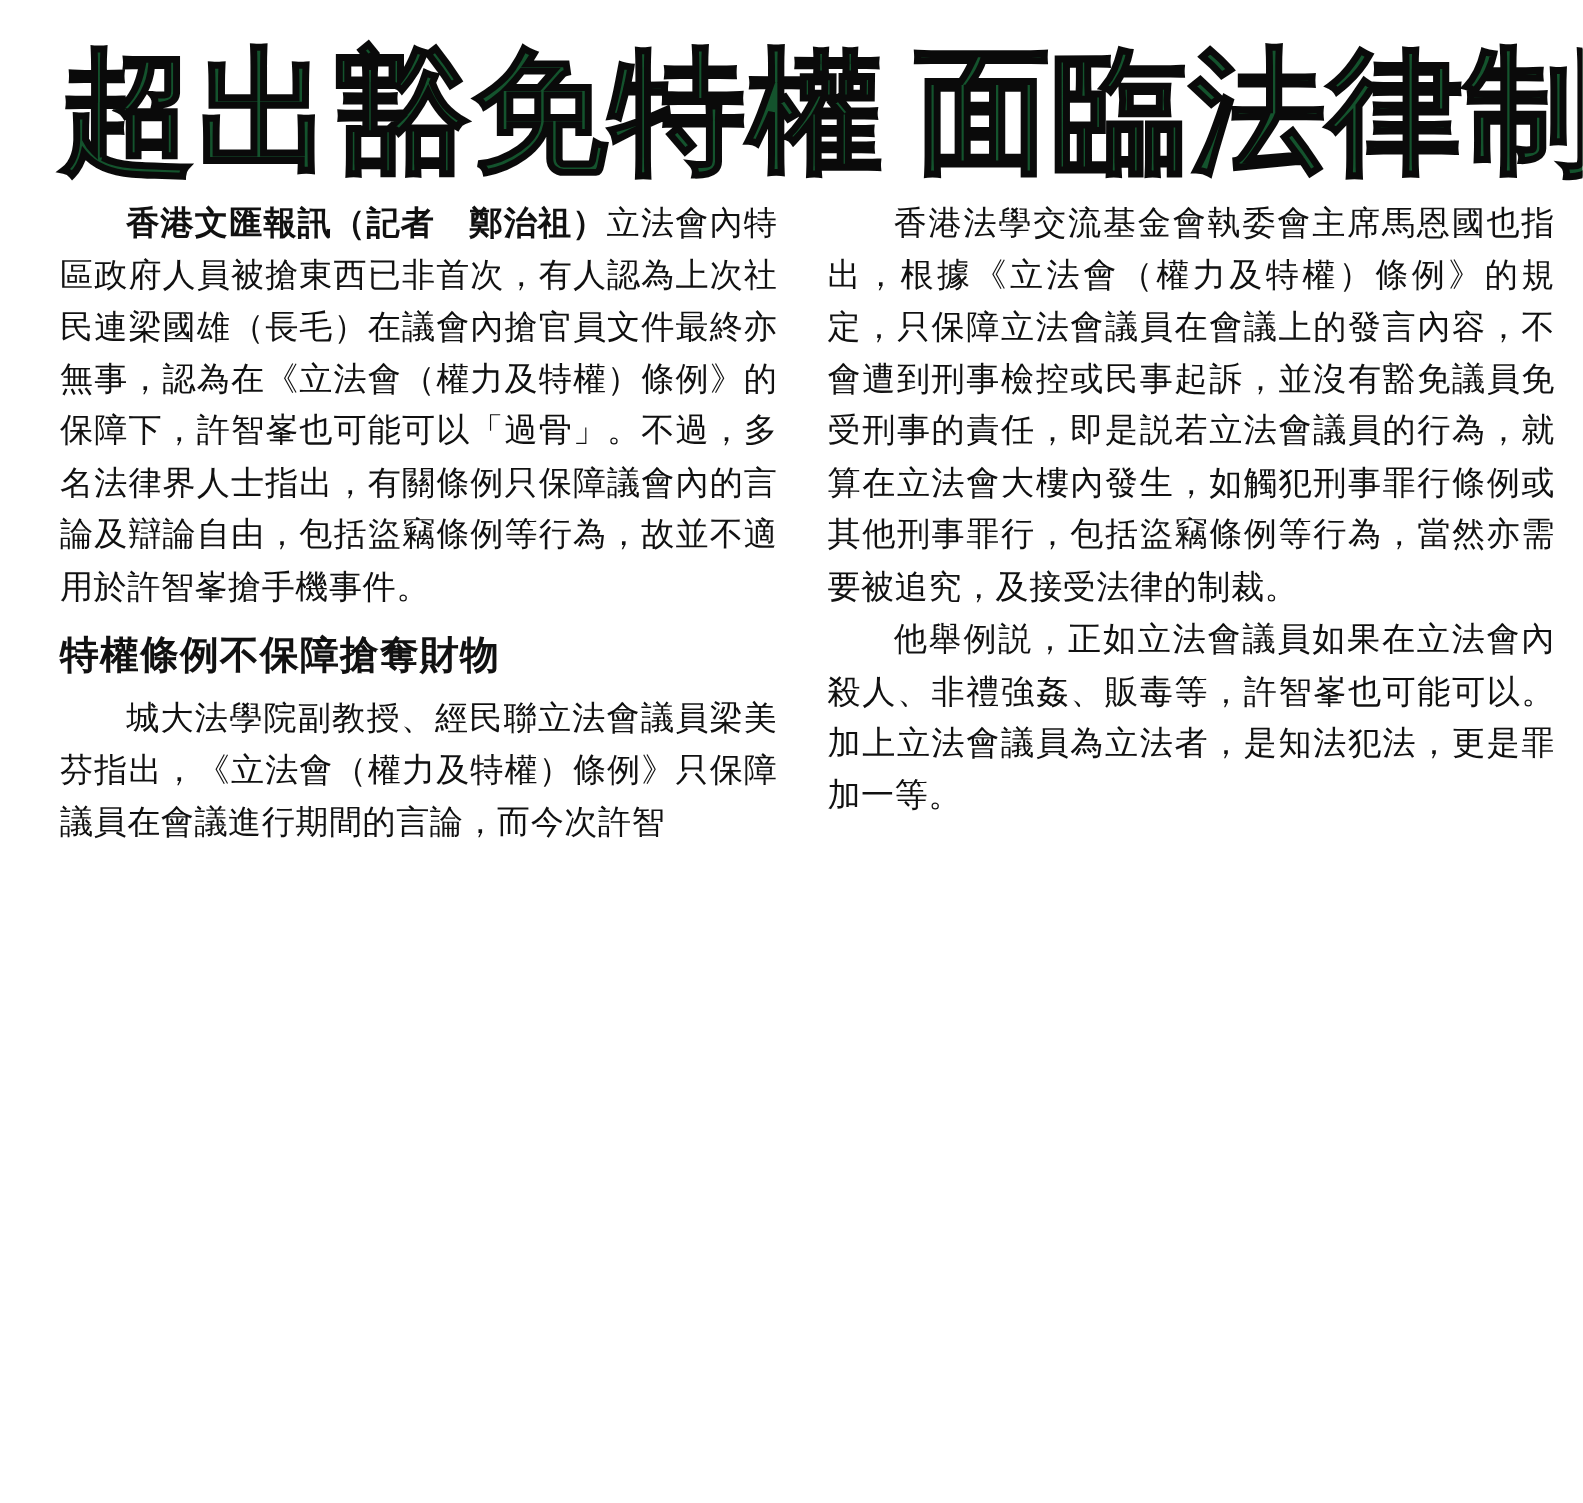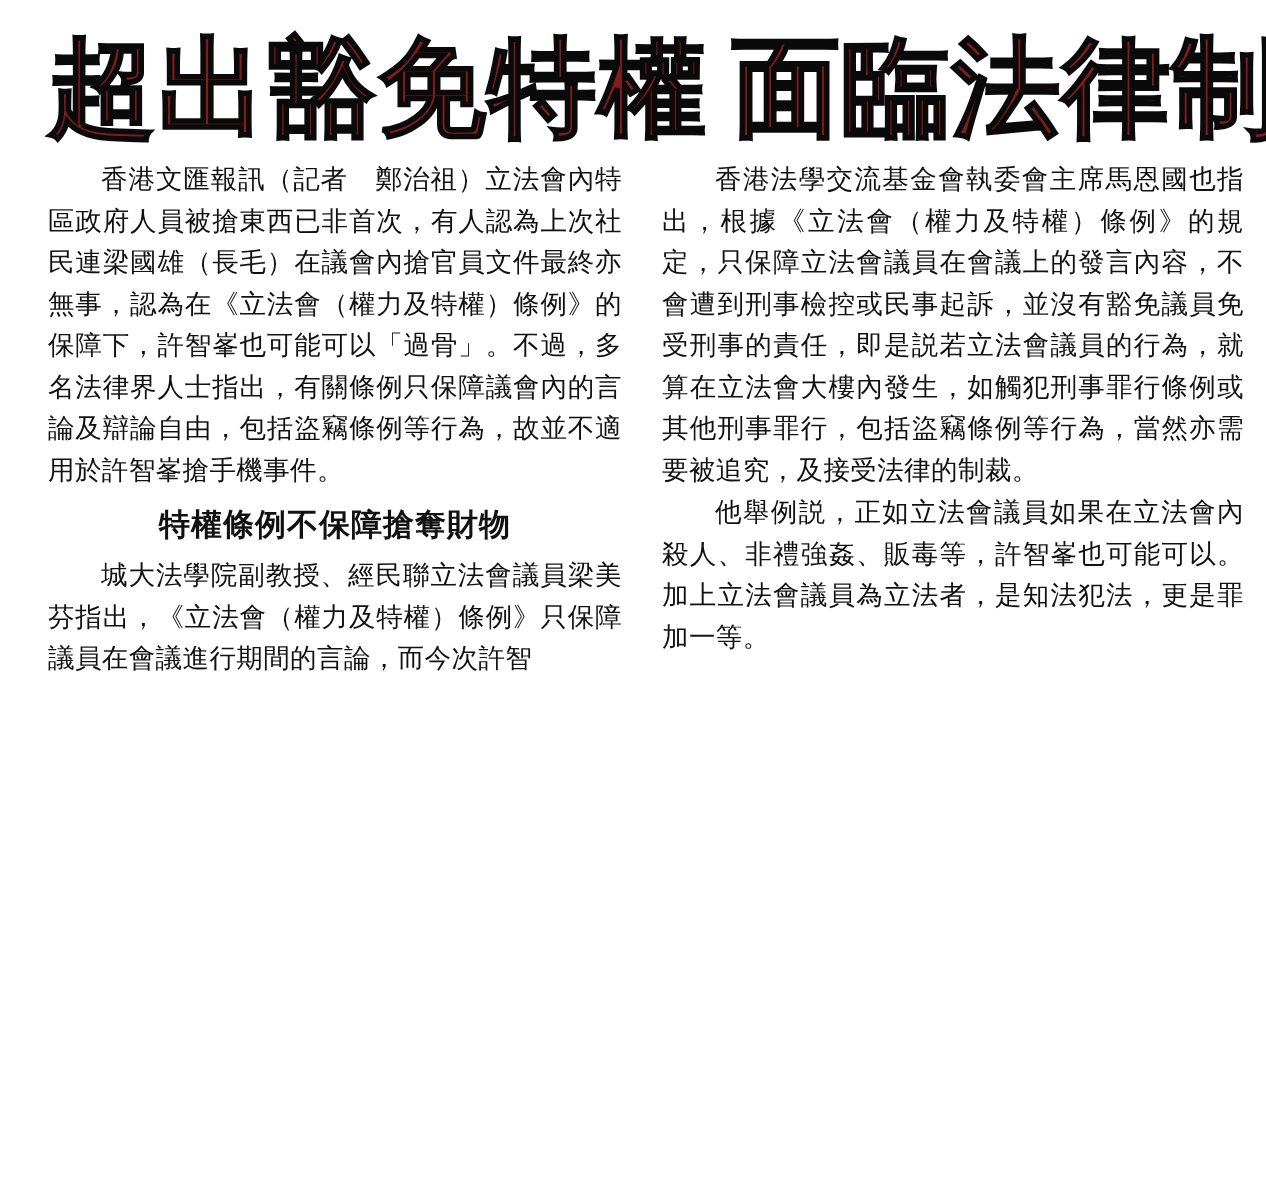--- a/index.html
+++ b/index.html
@@ -22,26 +22,26 @@
     padding: 0;
   }
   .headline {
     display: flex;
     justify-content: space-between;
     align-items: flex-start;
     padding: 34px 48px 0 48px;
     box-sizing: border-box;
   }
   .headline-part {
-    font-family: Liberation Serif, serif;
+    font-family: Liberation Sans, sans-serif;
     font-weight: 700;
     font-size: 108px;
     line-height: 1.02;
     letter-spacing: 2px;
-    color: #7f1d1d;
+    color: #14532d;
     white-space: nowrap;
     -webkit-text-stroke: 2.2px #0a0a0a;
   }
   .headline-part.right {
     margin-left: 24px;
   }
   .columns {
     display: flex;
     gap: 40px;
     padding: 14px 40px 0 48px;
@@ -61,30 +61,31 @@
     line-height: 41.5px;
     text-align: justify;
     text-justify: inter-ideograph;
     text-indent: 2em;
     letter-spacing: 0.4px;
   }
   p.body.no-indent {
     text-indent: 0;
   }
   .lede-label {
-    font-weight: 400;
+    font-weight: 700;
     margin-top: 20px;
   }
   h2.subhead {
     margin: 12px 0 8px 0;
     font-size: 31px;
     line-height: 44px;
     font-weight: 700;
-    text-align: center;
+    text-align: left;
     letter-spacing: 1px;
+    font-family: Liberation Serif, serif;
   }
 </style>
 </head>
 <body>
 
 <div class="page">
 
   <div class="headline">
     <div class="headline-part left">超出豁免特權</div>
     <div class="headline-part right">面臨法律制裁</div>

